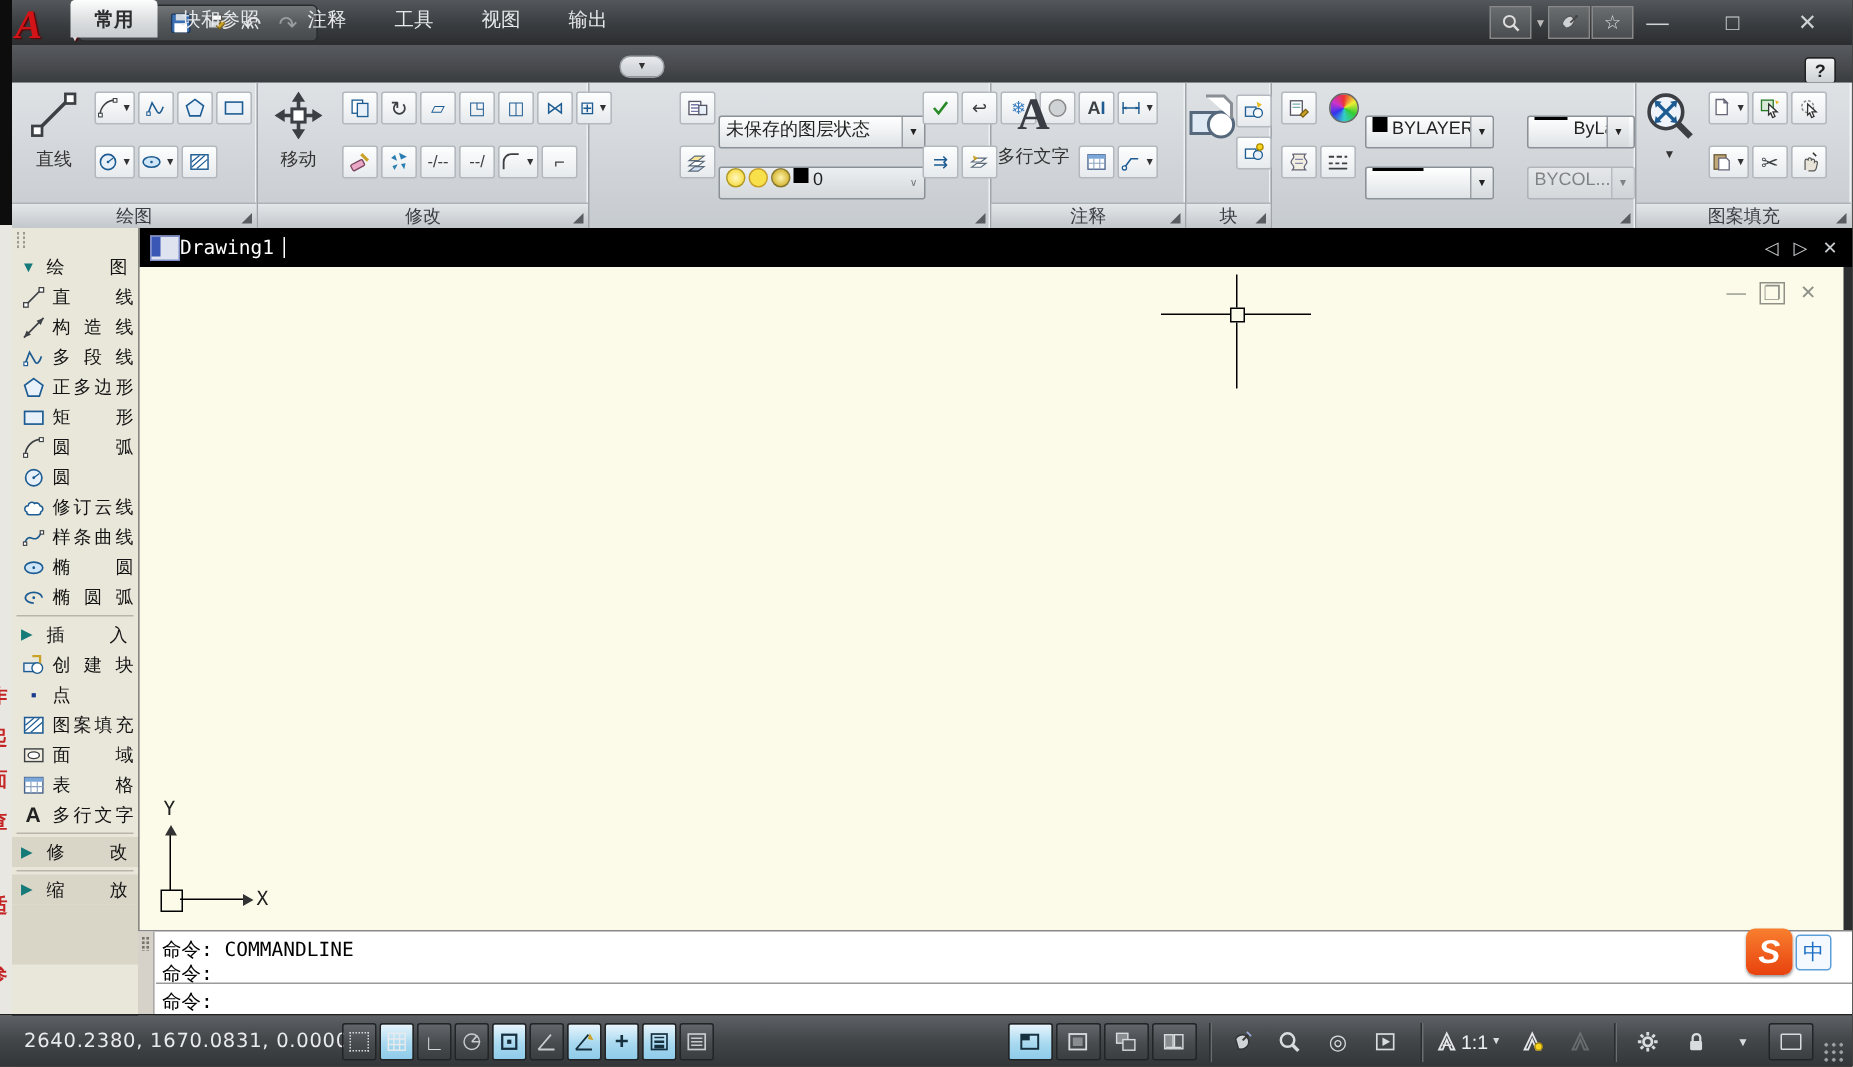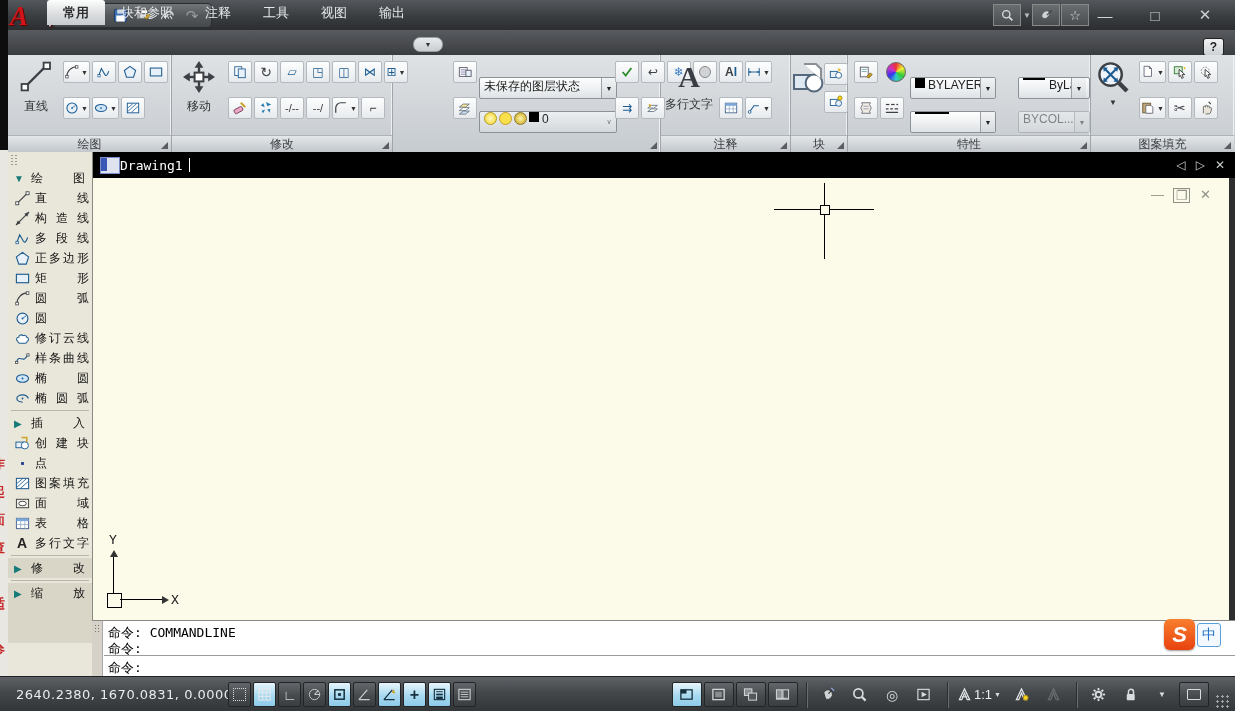--- a/index.html
+++ b/index.html
@@ -689,21 +689,20 @@
     </div>
     <span style="position:absolute;left:148px;top:43px;"><svg viewBox="0 0 16 16">
             <rect x="2" y="6" width="12" height="5.5" rx="1" fill="#c9ced3" stroke="#555"></rect>
             <rect x="4.5" y="2" width="7" height="4" fill="#fff" stroke="#555"></rect>
             <path d="M8 10 l4-4 2 2 -4 4 z" fill="#c9a227" stroke="#7a6014"></path>
           </svg></span>
     <div class="combo dim" style="position:absolute;left:170px;top:40px;width:66px;">
       <span class="ctext">BYCOL...</span>
       <span class="carr">▼</span>
     </div>
-    <div class="plabel">特性</div>
     <div class="launch"></div>
   </div>
 
   <div class="panel" style="left:1083px;width:143px;border-right:none;">
     <div class="bigbtn" style="left:2px;width:40px;">
       <span class="bic">
             <svg viewBox="0 0 16 16">
               <circle cx="6.8" cy="6.8" r="5.6" fill="#eef4fa" stroke="#3c4044" stroke-width="1.2"></circle>
               <line x1="11" y1="11" x2="15" y2="15" stroke="#3c4044" stroke-width="2.2"></line>
               <g stroke="#1d5c92" stroke-width="1.1">

